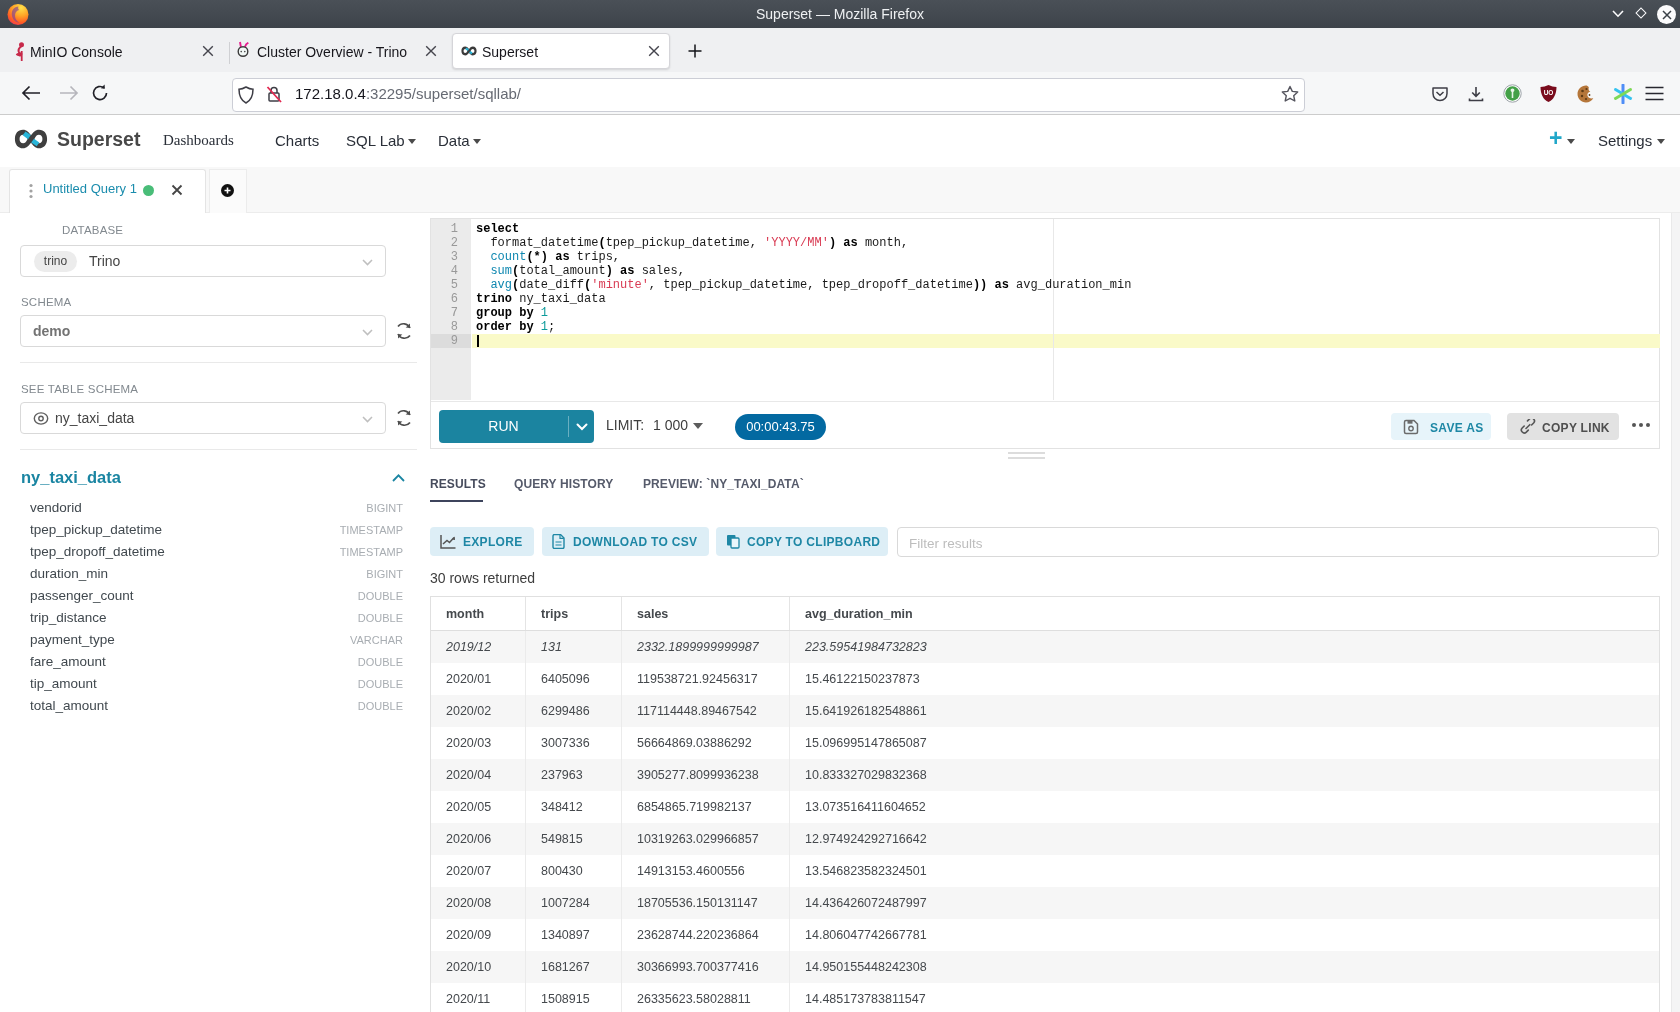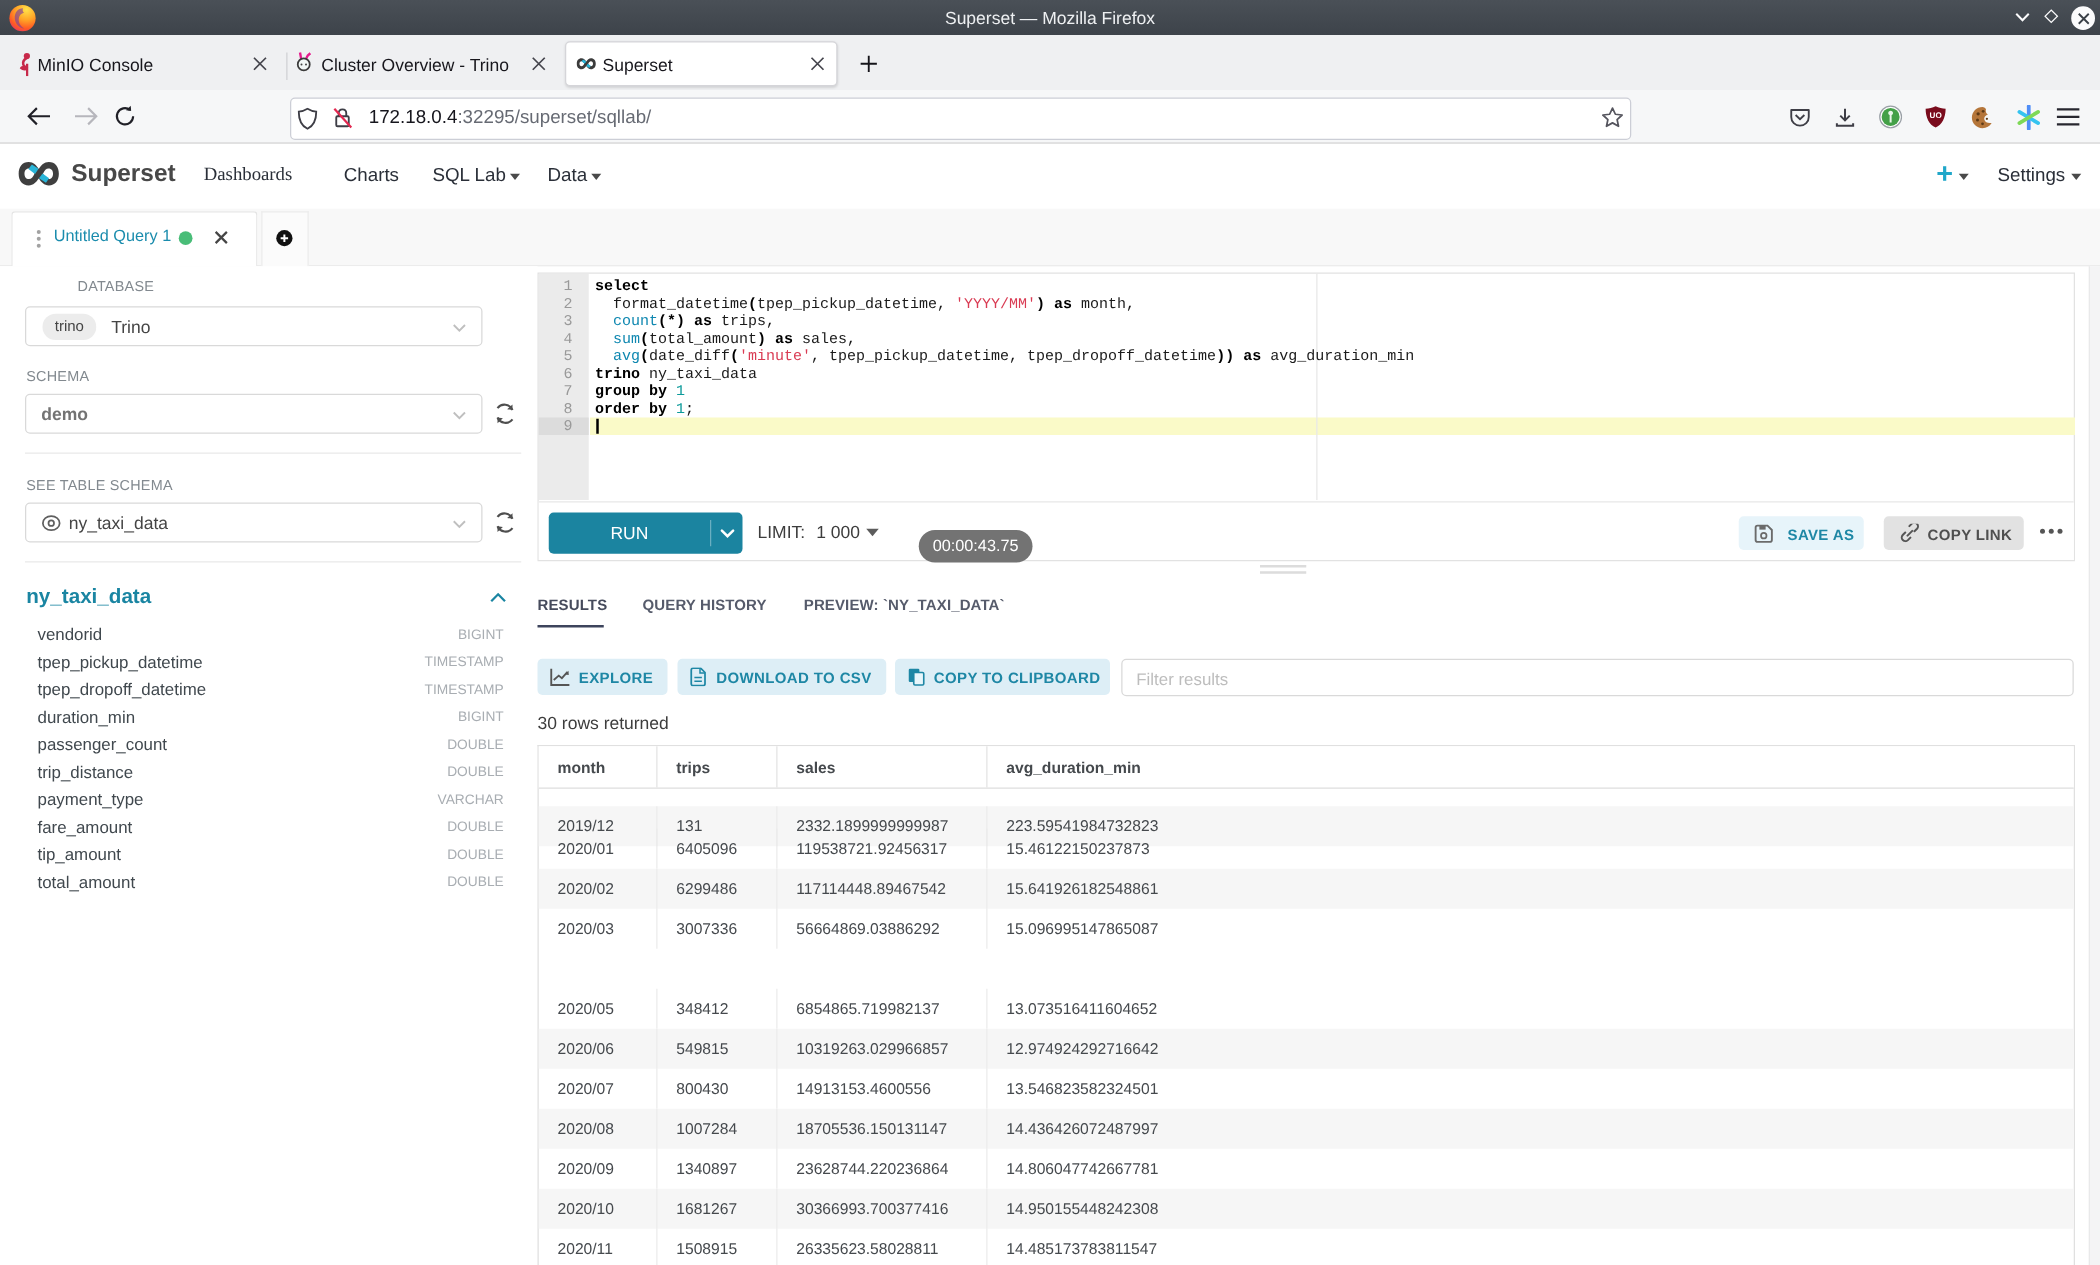--- a/index.html
+++ b/index.html
@@ -38,21 +38,21 @@
 .editorbox { left:430px; top:218px; width:1230px; height:231px; border:1px solid #e2e2e2; background:#fff; }
 .gutter { left:0; top:0; width:40px; height:181px; background:#ebebeb; }
 .lnum { position:absolute; left:0px; width:27px; text-align:right; font-family:"Liberation Mono",monospace; font-size:12px; color:#999; }
 .codeline { position:absolute; left:45px; font-family:"Liberation Mono",monospace; font-size:12px; color:#1a1a1a; white-space:pre; letter-spacing:0.0px; }
 .kw { font-weight:bold; color:#000; }
 .fn { color:#0e87b0; }
 .str { color:#d93b53; }
 .num { color:#0b9a9a; }
 .activeline { left:41px; top:115px; width:1188px; height:14px; background:#fafac8; }
 .toolbar { left:0px; top:182px; width:1228px; height:47px; background:#fff; border-top:1px solid #e8e8e8; }
-.pill-green { left:304px; top:22px; width:91px; height:26px; background:#737373; border-radius:13px; color:#fff; font-size:13px; text-align:center; line-height:26px; }
+.pill-green { left:304px; top:12px; width:91px; height:26px; background:#0369a1; border-radius:13px; color:#fff; font-size:13px; text-align:center; line-height:26px; }
 
 .rtab { top:477px; font-size:12px; font-weight:bold; color:#464b5c; letter-spacing:0.1px; }
 .btn-blue { top:527px; height:29px; background:#ddeef6; border-radius:4px; color:#1e87a5; font-size:12px; font-weight:bold; letter-spacing:0.3px; }
 .filter { left:897px; top:527px; width:762px; height:30px; border:1px solid #d9d9d9; border-radius:4px; background:#fff; }
 .tbl { left:430px; top:596px; width:1230px; height:416px; border:1px solid #e0e0e0; border-bottom:none; }
 .thead { position:absolute; left:0; top:0; width:1228px; height:34px; background:#fff; border-bottom:1px solid #dedede; }
 .trow { position:absolute; left:0; width:1228px; height:32px; }
 .trow.odd { background:#f6f6f6; }
 .td { position:absolute; top:0; height:100%; font-size:12.5px; color:#45494d; line-height:32px; padding-left:15px; border-right:1px solid #ebebeb; }
 .th { position:absolute; top:0; height:100%; font-size:12.5px; color:#45494d; font-weight:bold; line-height:34px; padding-left:15px; border-right:1px solid #e4e4e4; }
@@ -383,21 +383,21 @@
     </div>
 <div class="abs" style="left:430px; top:570px; font-size:14px; color:#3d3d3d;">30 rows returned</div>
 
 <div class="abs tbl" id="tbl">
 <div class="thead">
         <span class="th c1">month</span>
         <span class="th c2">trips</span>
         <span class="th c3">sales</span>
         <span class="th c4">avg_duration_min</span>
       </div>
-<div class="trow odd" style="top:48px;">
+<div class="trow odd" style="top:34px;font-style:italic;">
         <span class="td c1">2019/12</span>
         <span class="td c2">131</span>
         <span class="td c3">2332.1899999999987</span>
         <span class="td c4">223.59541984732823</span>
       </div>
 <div class="trow" style="top:66px;">
         <span class="td c1">2020/01</span>
         <span class="td c2">6405096</span>
         <span class="td c3">119538721.92456317</span>
         <span class="td c4">15.46122150237873</span>
@@ -407,20 +407,26 @@
         <span class="td c2">6299486</span>
         <span class="td c3">117114448.89467542</span>
         <span class="td c4">15.641926182548861</span>
       </div>
 <div class="trow" style="top:130px;">
         <span class="td c1">2020/03</span>
         <span class="td c2">3007336</span>
         <span class="td c3">56664869.03886292</span>
         <span class="td c4">15.096995147865087</span>
       </div>
+<div class="trow odd" style="top:162px;">
+        <span class="td c1">2020/04</span>
+        <span class="td c2">237963</span>
+        <span class="td c3">3905277.8099936238</span>
+        <span class="td c4">10.833327029832368</span>
+      </div>
 <div class="trow" style="top:194px;">
         <span class="td c1">2020/05</span>
         <span class="td c2">348412</span>
         <span class="td c3">6854865.719982137</span>
         <span class="td c4">13.073516411604652</span>
       </div>
 <div class="trow odd" style="top:226px;">
         <span class="td c1">2020/06</span>
         <span class="td c2">549815</span>
         <span class="td c3">10319263.029966857</span>

